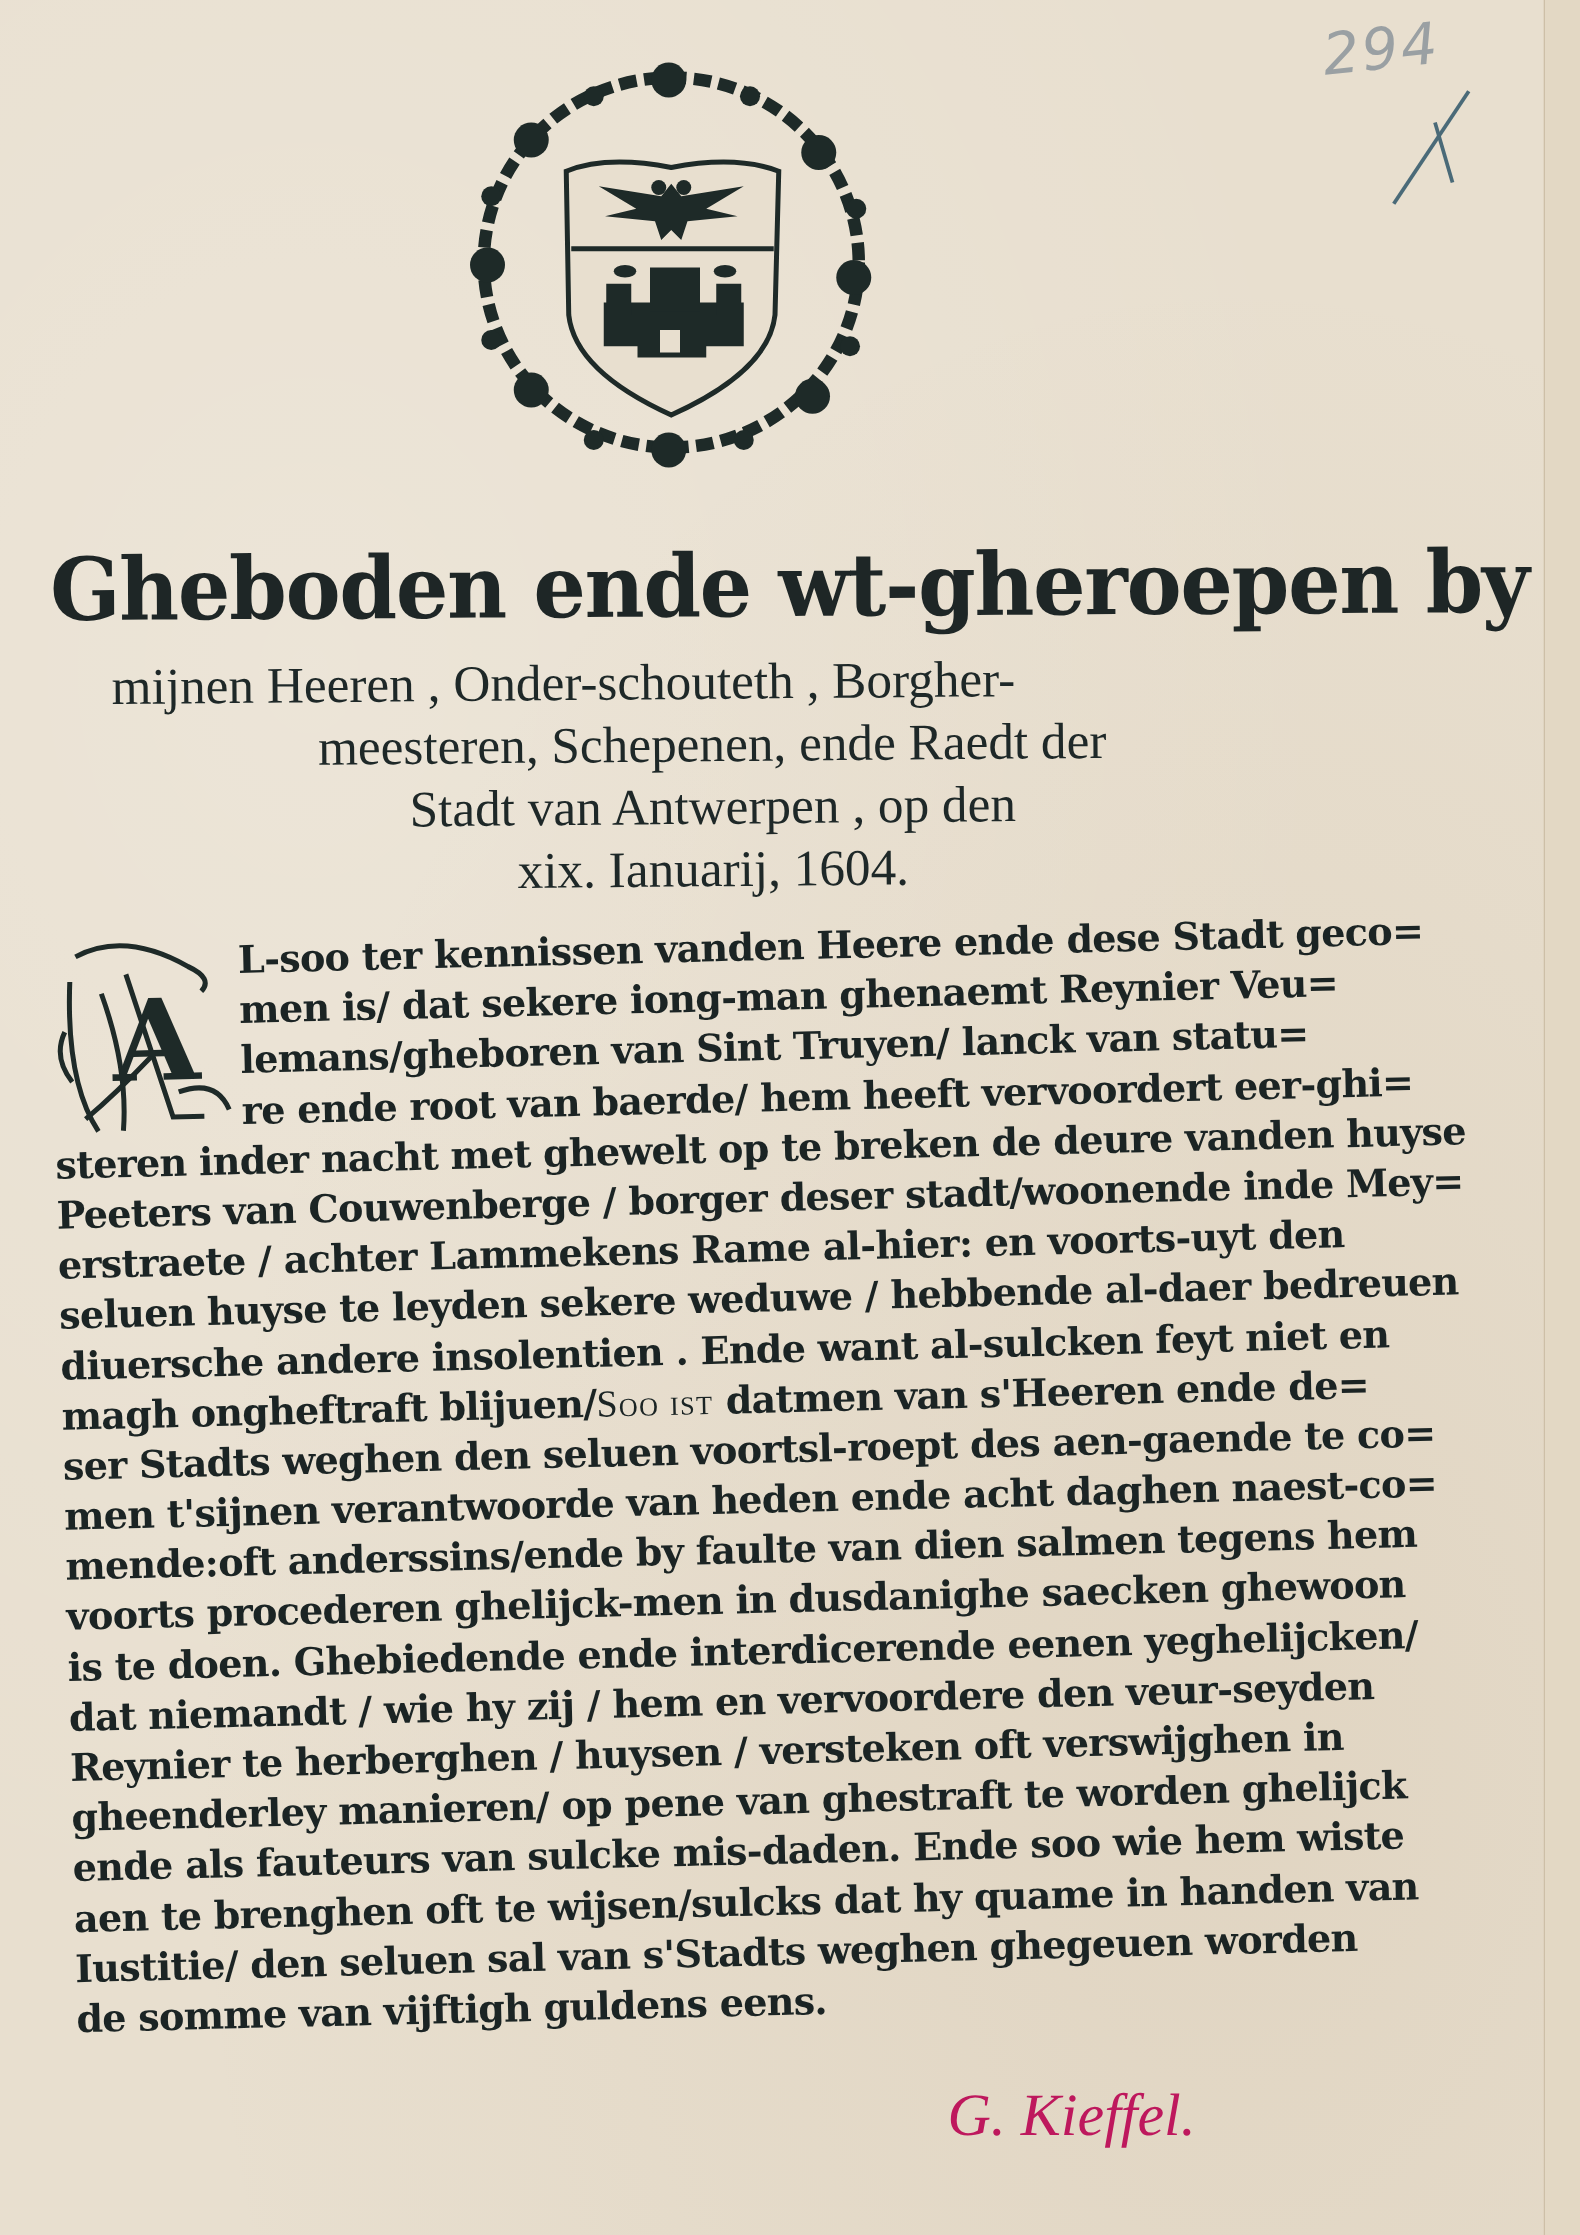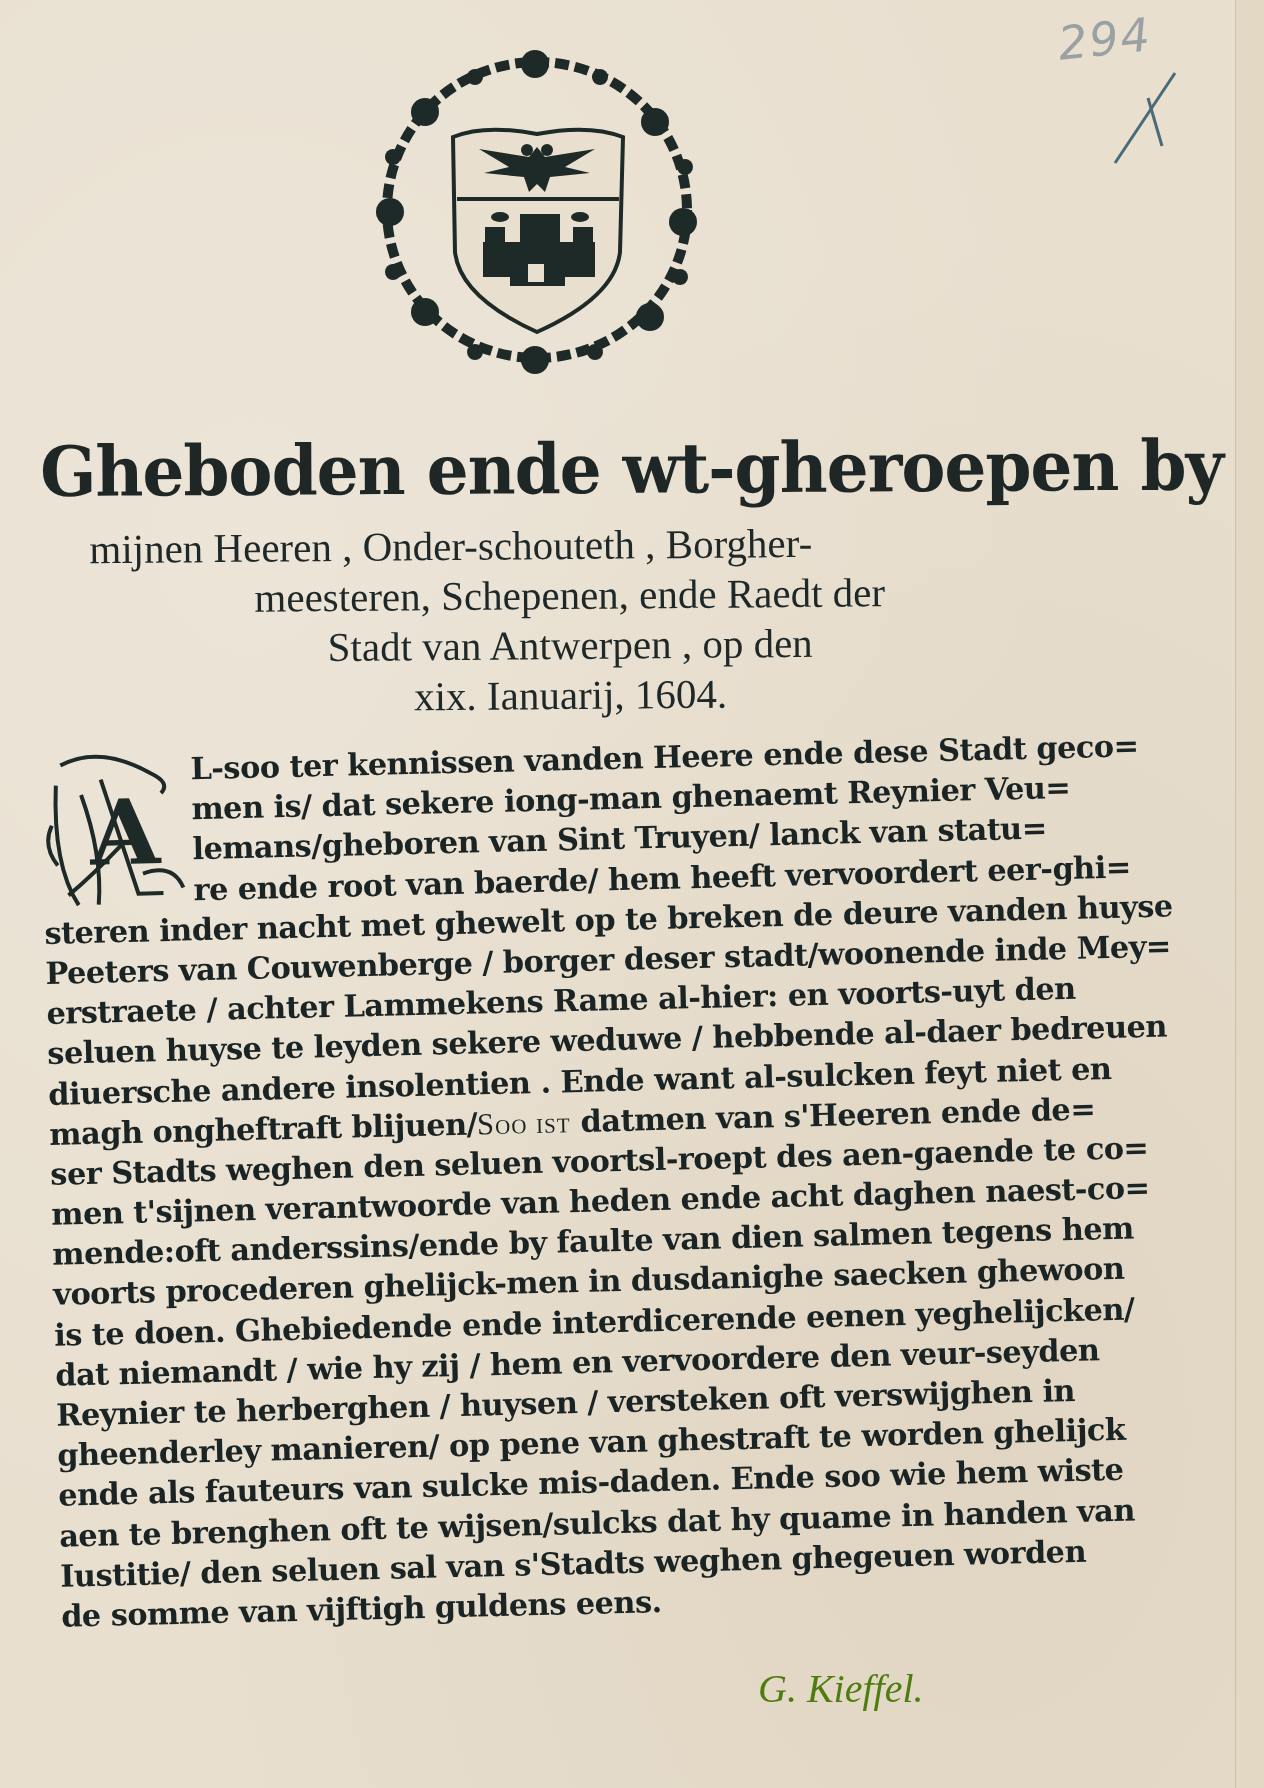--- a/index.html
+++ b/index.html
@@ -56,21 +56,21 @@
     .body .line { display: block; white-space: nowrap; height: 40.2px; }
     .body .indent { padding-left: 150px; }
     .dropcap {
       position: absolute; left: 0; top: -6px; width: 145px; height: 170px;
     }
     .smallcaps { font-family: "Liberation Serif", serif; font-weight: normal; font-variant: small-caps; letter-spacing: 1px; }
 
     .signature {
       position: absolute; left: 758px; top: 1665px;
       font-family: "Liberation Serif", serif; font-style: italic;
-      font-size: 40px; color: #4d7c0f;
+      font-size: 48px; color: #be185d;
     }
   </style>
 </head>
 <body>
 
 <div class="paper"></div>
 <div class="page-edge"></div>
 
 <div class="folio">294</div>
 <svg class="mark-x" viewBox="0 0 70 100">

